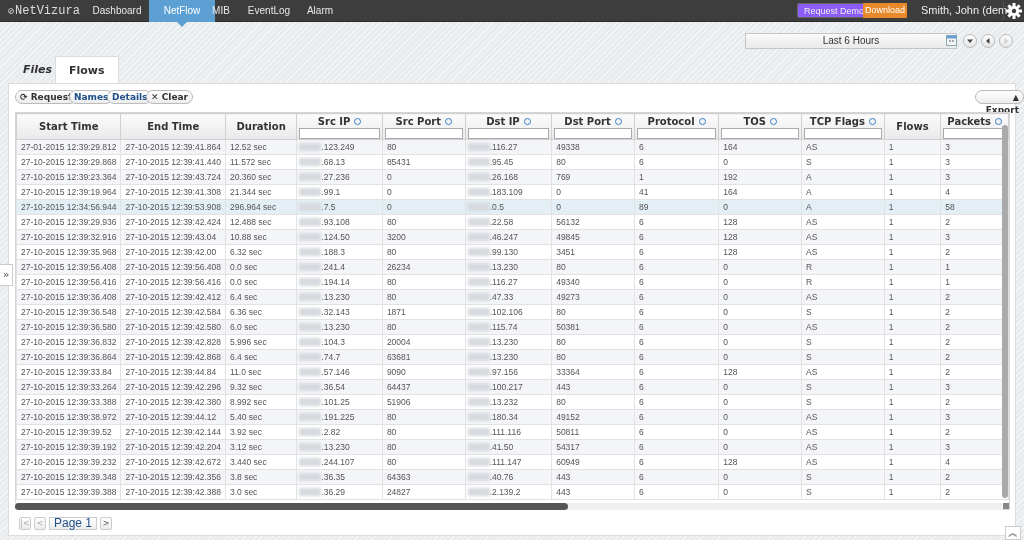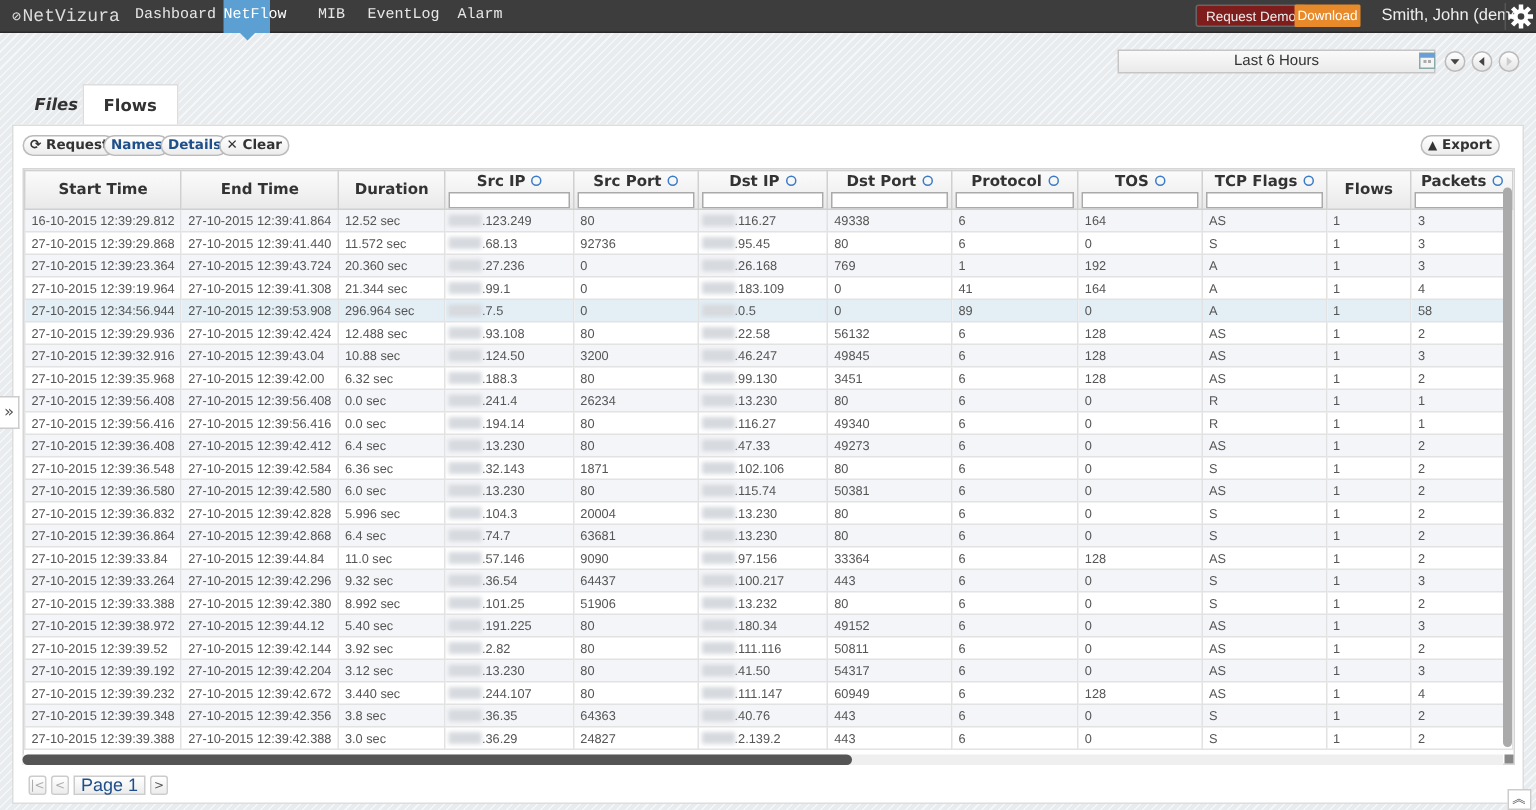--- a/index.html
+++ b/index.html
@@ -17,31 +17,31 @@
     position: absolute; left: 0; top: 0; width: 1024px; height: 22px;
     background: #3d3d3d; border-bottom: 1px solid #2a2a2a;
   }
   .logo {
     position: absolute; left: 8px; top: 4px; color: #ddd;
     font-family: Liberation Mono, monospace; font-size: 12px;
   }
   .logo .logo-mark { display: inline-block; font-size: 10px; margin-right: 1px; }
   .nav-item {
     position: absolute; top: 0; height: 22px; line-height: 22px;
-    color: #e8e8e8; font-family: Liberation Mono, monospace; font-size: 10px;
+    color: #e8e8e8; font-family: Liberation Sans, sans-serif; font-size: 10px;
     text-align: center; cursor: pointer;
   }
   .nav-item.active { background: #5b9fd3; color: #fff; }
   .nav-item.active::after {
     content: ""; position: absolute; left: 50%; bottom: -5px; margin-left: -5px;
     border-left: 5px solid transparent; border-right: 5px solid transparent; border-top: 5px solid #5b9fd3;
   }
   .btn-demo {
     position: absolute; left: 797px; top: 3px; height: 15px; padding: 0 6px;
-    line-height: 14px; font-size: 9px; color: #eee; border: 1px solid #666; background: #7f1d1d;
+    line-height: 14px; font-size: 9px; color: #eee; border: 1px solid #666; background: #8b5cf6;
     font-family: "Liberation Sans", sans-serif; border-radius: 2px;
   }
   .btn-download {
     position: absolute; left: 863px; top: 3px; height: 15px; padding: 0 2px;
     line-height: 15px; font-size: 9px; color: #fff; background: #e88a2a;
     font-family: "Liberation Sans", sans-serif; border-radius: 1px;
   }
   .user-name {
     position: absolute; left: 921px; top: 4px; font-size: 11px; color: #eee;
     font-family: "Liberation Sans", sans-serif;
@@ -127,21 +127,21 @@
   }
 </style>
 </head>
 <body>
 
 <div class="topbar">
   <div class="logo">
     <span class="logo-mark">⊘</span><span>NetVizura</span>
   </div>
   <div class="nav-item" style="left:86px;width:62px;">Dashboard</div>
-  <div class="nav-item active" style="left:149px;width:31px;">NetFlow</div>
+  <div class="nav-item active" style="left:149px;width:66px;">NetFlow</div>
   <div class="nav-item" style="left:203px;width:36px;">MIB</div>
   <div class="nav-item" style="left:243px;width:52px;">EventLog</div>
   <div class="nav-item" style="left:300px;width:40px;text-align:center;">Alarm</div>
   <div class="btn-demo">Request Demo</div>
   <div class="btn-download">Download</div>
   <div class="user-name">Smith, John (demo)</div>
   <div class="gear">
     <svg width="18" height="18" viewBox="0 0 18 18">
       <g transform="translate(10,9)" fill="#fff">
         <circle r="5"></circle>
@@ -186,21 +186,21 @@
 <div class="panel"></div>
 
 <div class="pill" style="left:15px;">
   <span>⟳</span> <span>Request</span>
 </div>
 <div class="pill blue" style="left:69px;">Names</div>
 <div class="pill blue" style="left:107px;">Details</div>
 <div class="pill" style="left:146px;text-align:center;">
   <span>✕</span> <span>Clear</span>
 </div>
-<div class="pill" style="left:947px;">
+<div class="pill" style="left:975px;text-align:right;">
   <span style="font-size:8px;">▲</span> <span>Export</span>
 </div>
 
 <div class="grid-wrap">
   <table class="grid">
     <colgroup>
       <col style="width:94px">
         <col style="width:94px">
         <col style="width:73px">
         <col style="width:88px">
@@ -256,39 +256,39 @@
             <span class="hlabel">Flows</span>
           </th>
           <th>
             <span class="hlabel"><span class="">Packets</span><span class="circle"></span></span>
             <input style="">
           </th>
         </tr>
     </thead>
     <tbody id="grid-body">
         <tr class="even">
-          <td>16-10-2015 12:39:29.812</td>
+          <td>27-01-2015 12:39:29.812</td>
           <td>27-10-2015 12:39:41.864</td>
           <td>12.52 sec</td>
           <td><span class="blur"></span><span>.123.249</span></td>
           <td>80</td>
           <td><span class="blur"></span><span>.116.27</span></td>
           <td>49338</td>
           <td>6</td>
           <td>164</td>
           <td>AS</td>
           <td>1</td>
           <td>3</td>
         </tr>
         <tr class="odd">
           <td>27-10-2015 12:39:29.868</td>
           <td>27-10-2015 12:39:41.440</td>
           <td>11.572 sec</td>
           <td><span class="blur"></span><span>.68.13</span></td>
-          <td>92736</td>
+          <td>85431</td>
           <td><span class="blur"></span><span>.95.45</span></td>
           <td>80</td>
           <td>6</td>
           <td>0</td>
           <td>S</td>
           <td>1</td>
           <td>3</td>
         </tr>
         <tr class="even">
           <td>27-10-2015 12:39:23.364</td>

